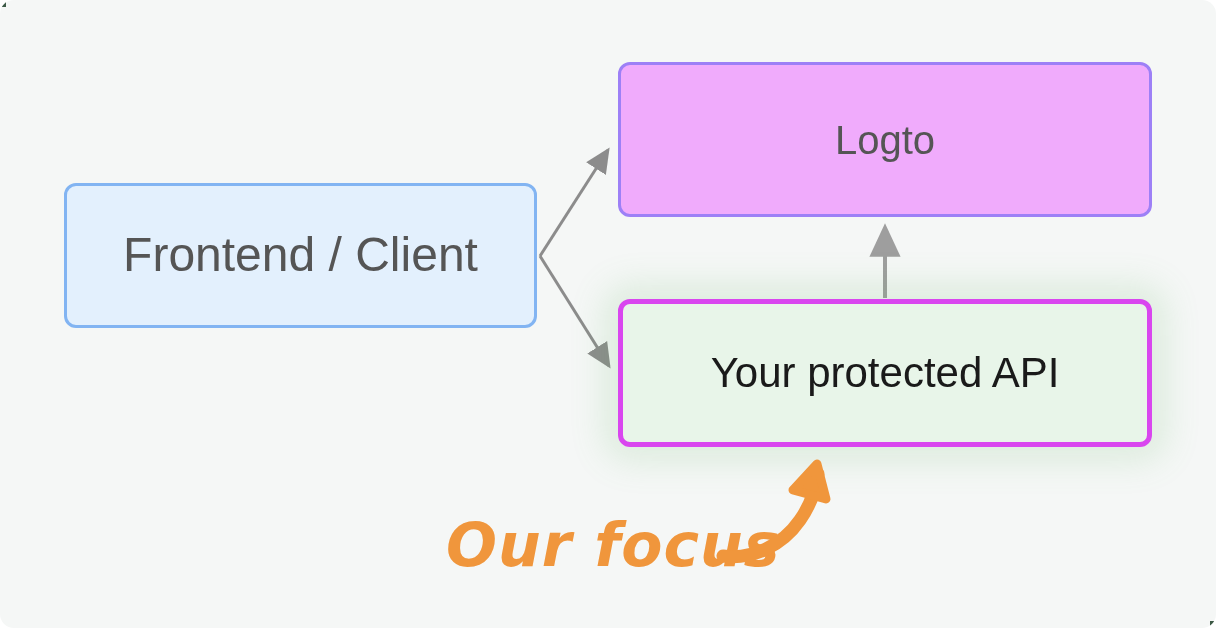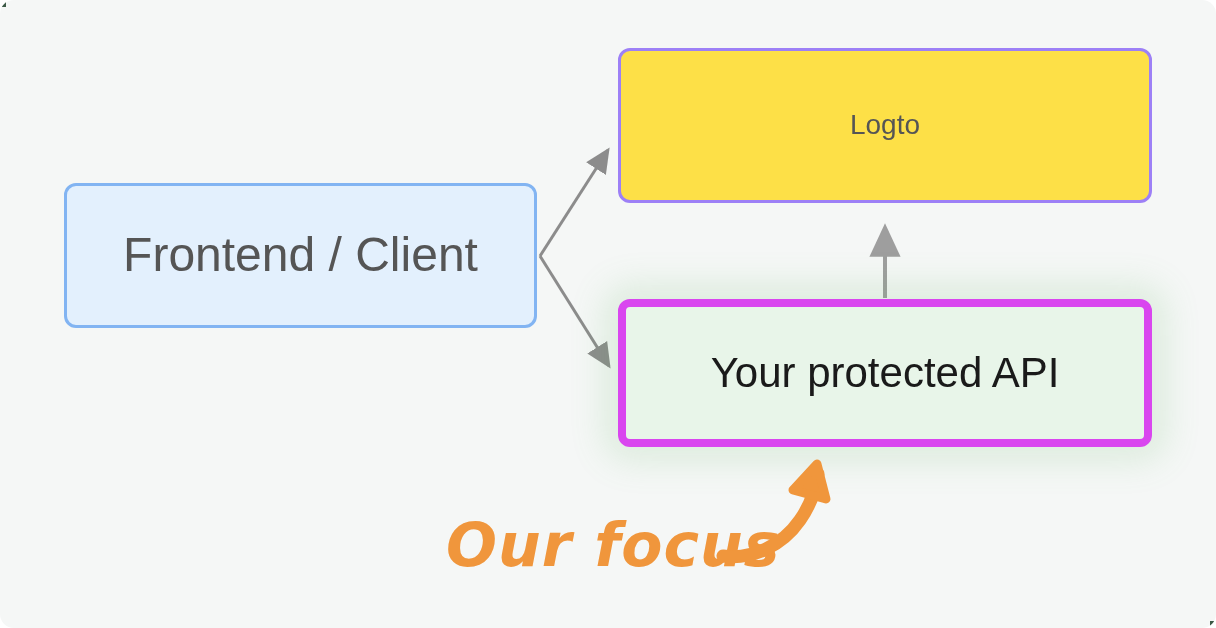--- a/index.html
+++ b/index.html
@@ -44,38 +44,38 @@
     background: #e3f0fd;
     border: 3px solid #82b4f2;
     color: #555555;
     font-size: 48px;
     font-weight: 400;
   }
 
   
   #node-logto {
     left: 618px;
-    top: 48px;
+    top: 62px;
     width: 534px;
     height: 155px;
-    background: #fde047;
+    background: #f0abfc;
     border: 3px solid #9d80f6;
     color: #555555;
-    font-size: 28px;
+    font-size: 40px;
     font-weight: 400;
   }
 
   
   #node-api {
     left: 618px;
     top: 299px;
     width: 534px;
     height: 148px;
     background: #e8f5e9;
-    border: 8px solid #d946ef;
+    border: 5px solid #d946ef;
     color: #1a1a1a;
     font-size: 42px;
     font-weight: 400;
     box-shadow: 0 0 34px 14px rgba(99, 184, 99, 0.17);
     z-index: 3;
     text-align: center;
   }
 
   
   #connector-layer,

